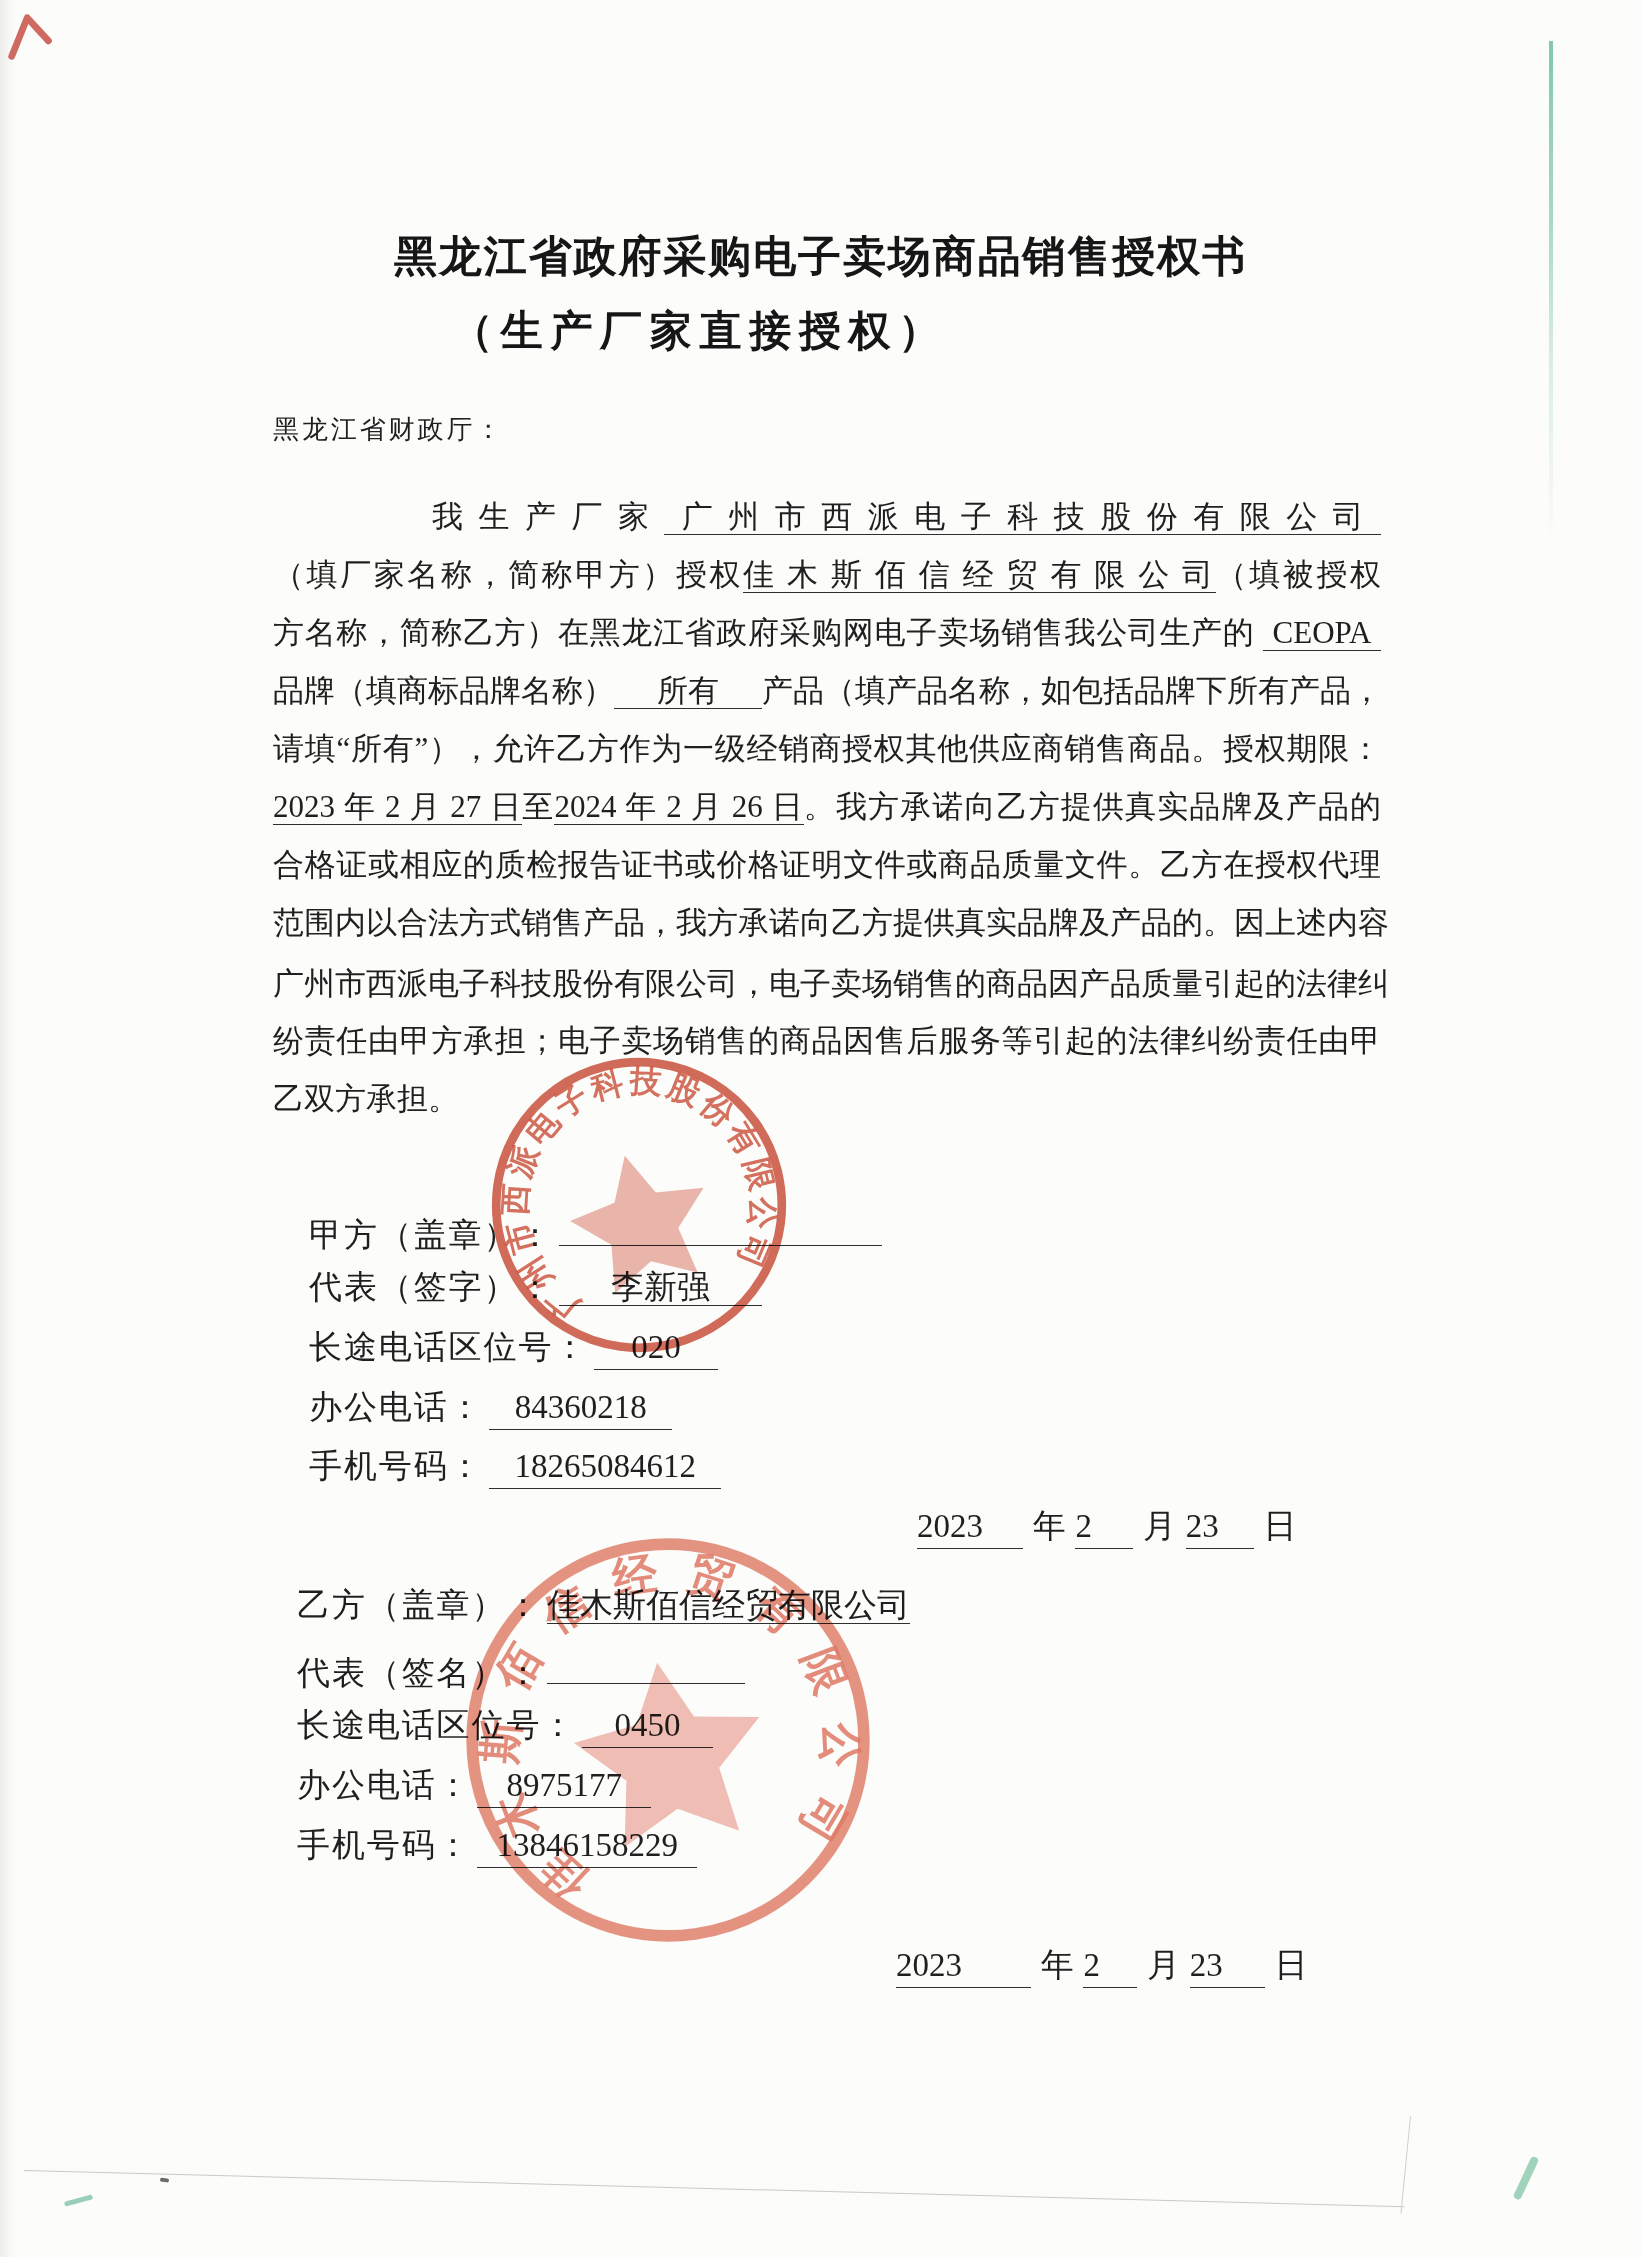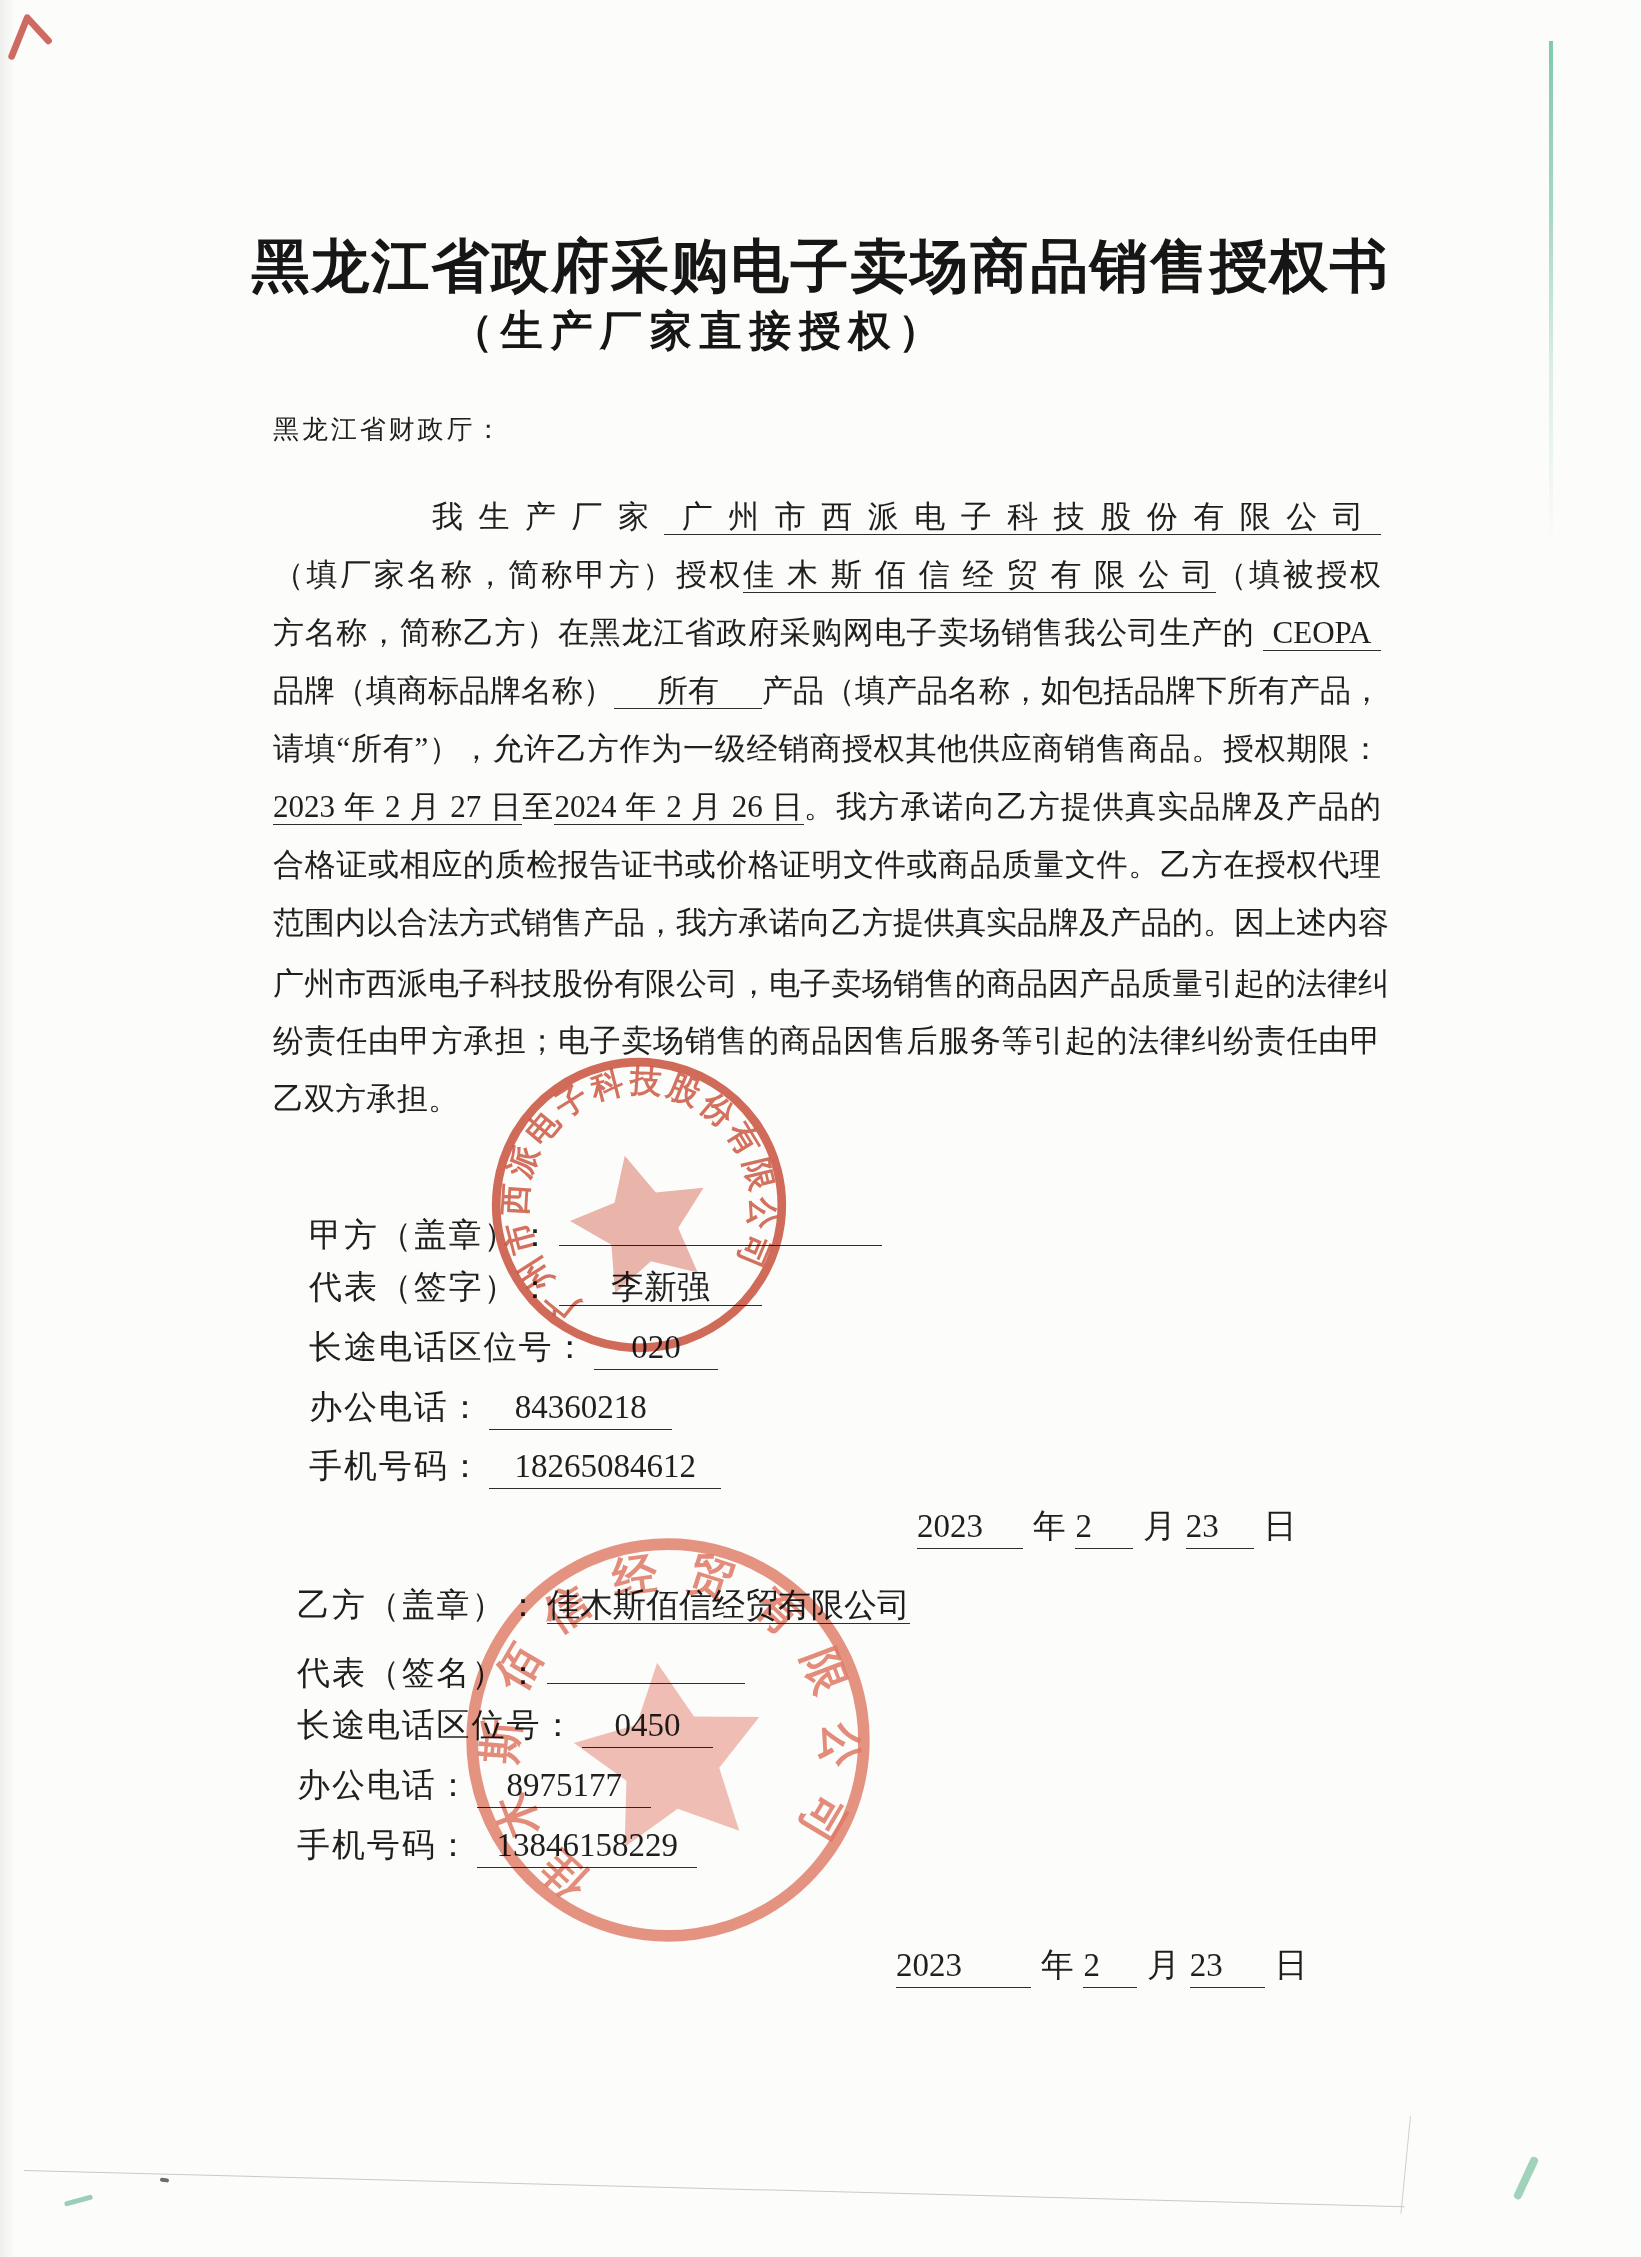--- a/index.html
+++ b/index.html
@@ -7,21 +7,21 @@
     position:relative;width:1641px;height:2257px;margin:0 auto;
     background:#fcfcfa;overflow:hidden;
     font-family:"Liberation Serif","DejaVu Serif",serif;color:#1f1f1f;
   }
   .page::before{content:"";position:absolute;left:0;top:0;width:15.4px;height:100%;
     background:linear-gradient(90deg,rgba(0,0,0,.06),rgba(0,0,0,0));pointer-events:none;}
   .abs{position:absolute;}
   .title{
     left:0;top:228px;width:1641px;text-align:center;
     font-family:"DejaVu Sans","Liberation Sans",sans-serif;font-weight:bold;
-    font-size:58px;letter-spacing:1.9px;color:#161616;
+    font-size:43px;letter-spacing:1.9px;color:#161616;
   }
   .subtitle{
     left:0;top:303px;width:1399px;text-align:center;
     font-family:"DejaVu Sans","Liberation Sans",sans-serif;font-weight:bold;
     font-size:42px;letter-spacing:7.7px;color:#161616;
   }
   .salutation{left:273px;top:412px;font-size:26px;letter-spacing:2.9px;}
   .bl{
     left:273px;width:1108px;font-size:31px;line-height:44px;
     text-align:justify;text-align-last:justify;white-space:nowrap;

